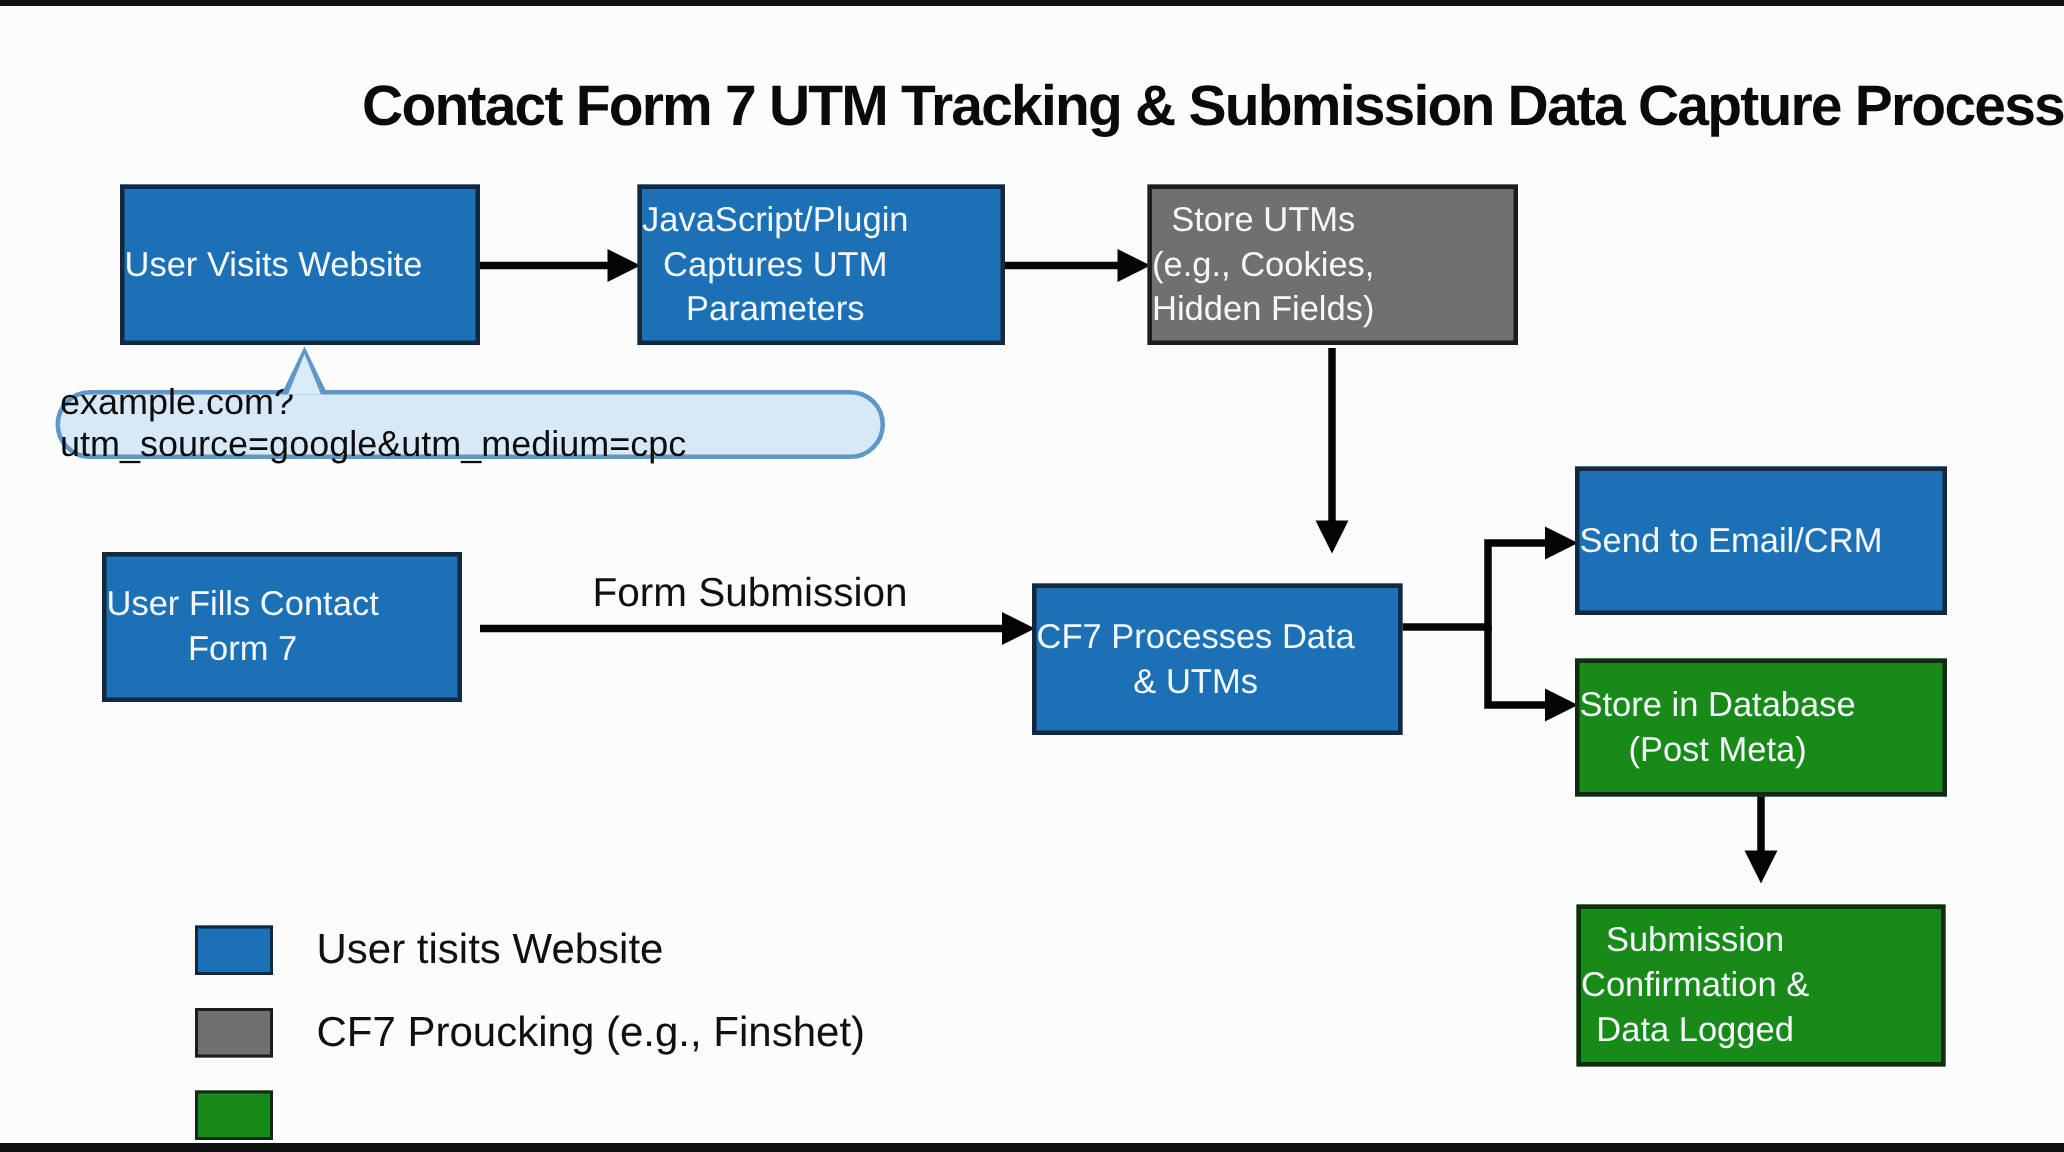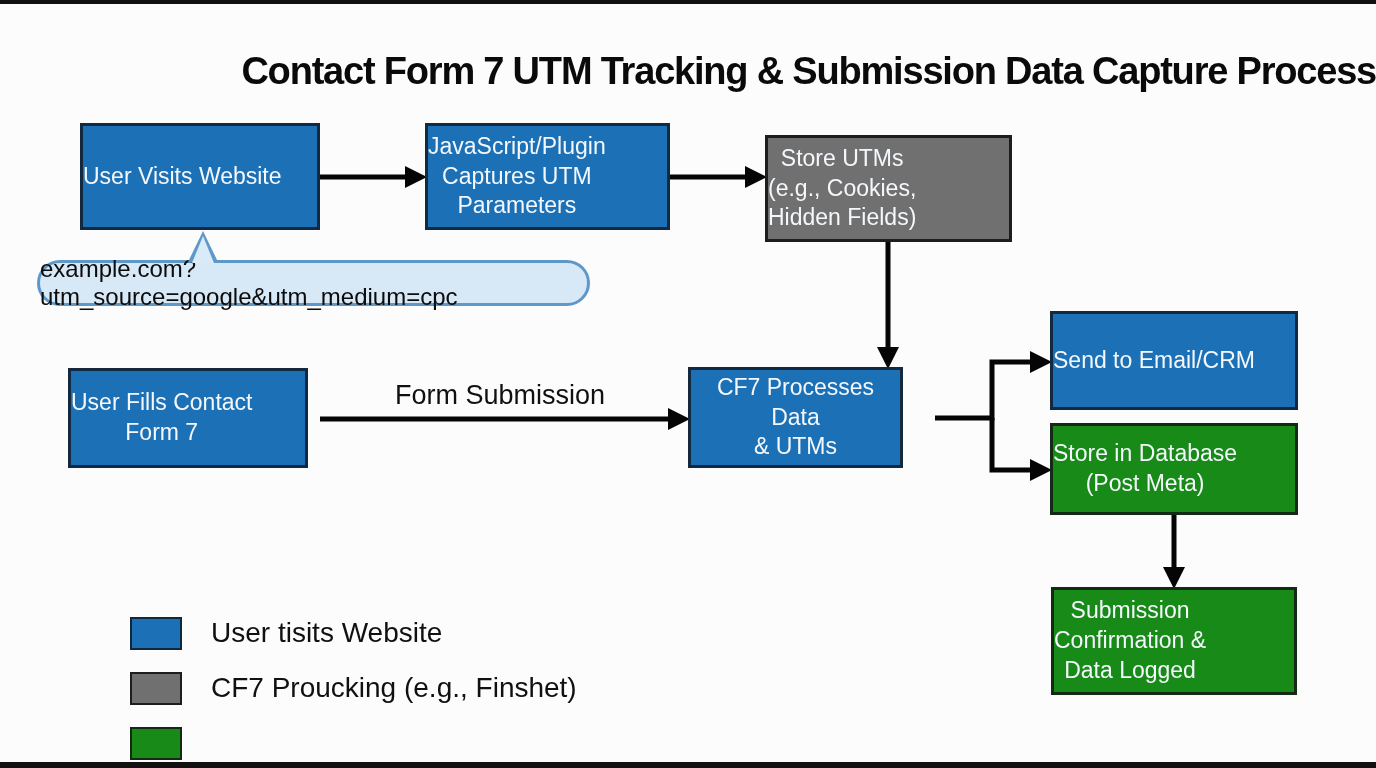--- a/index.html
+++ b/index.html
@@ -18,28 +18,28 @@
     color:#0a0a0a;
     margin-top:24px;
   }
 
   .node{
     position:absolute;display:flex;align-items:center;justify-content:flex-start;
     text-align:center;color:#f4f8fc;font-size:23px;line-height:1.3;
     white-space:pre-line;box-sizing:border-box;
   }
   .node.blue {background:#1c70b6;border:3px solid #12293f;}
-  .node.gray {background:#707070;border:3px solid #1d1d1d;margin-top:12px;}
-  .node.green{background:#188a18;border:3px solid #142a14;}
+  .node.gray {background:#707070;border:3px solid #1d1d1d;}
+  .node.green{background:#188a18;border:3px solid #142a14;margin-top:16px;}
 
   .n-visit     {left:80px;  top:123px; width:240px; height:107px;}
   .n-capture   {left:425px; top:123px; width:245px; height:107px;}
   .n-store-utms{left:765px; top:123px; width:247px; height:107px;}
   .n-fills     {left:68px;  top:368px; width:240px; height:100px;}
-  .n-cf7       {left:688px; top:367px; width:215px; height:101px;}
+  .n-cf7       {left:688px; top:389px; width:247px; height:101px;}
   .n-email     {left:1050px;top:311px; width:248px; height:99px;}
   .n-database  {left:1050px;top:423px; width:248px; height:92px;}
   .n-confirm   {left:1051px;top:587px; width:246px; height:108px;}
 
   .bubble{
     position:absolute;left:37px;top:260px;width:553px;height:46px;
     background:#d7e8f7;border:3px solid #5e98c9;border-radius:26px;
     box-sizing:border-box;display:flex;align-items:center;
     font-size:24px;color:#0c0c0c;
   }

